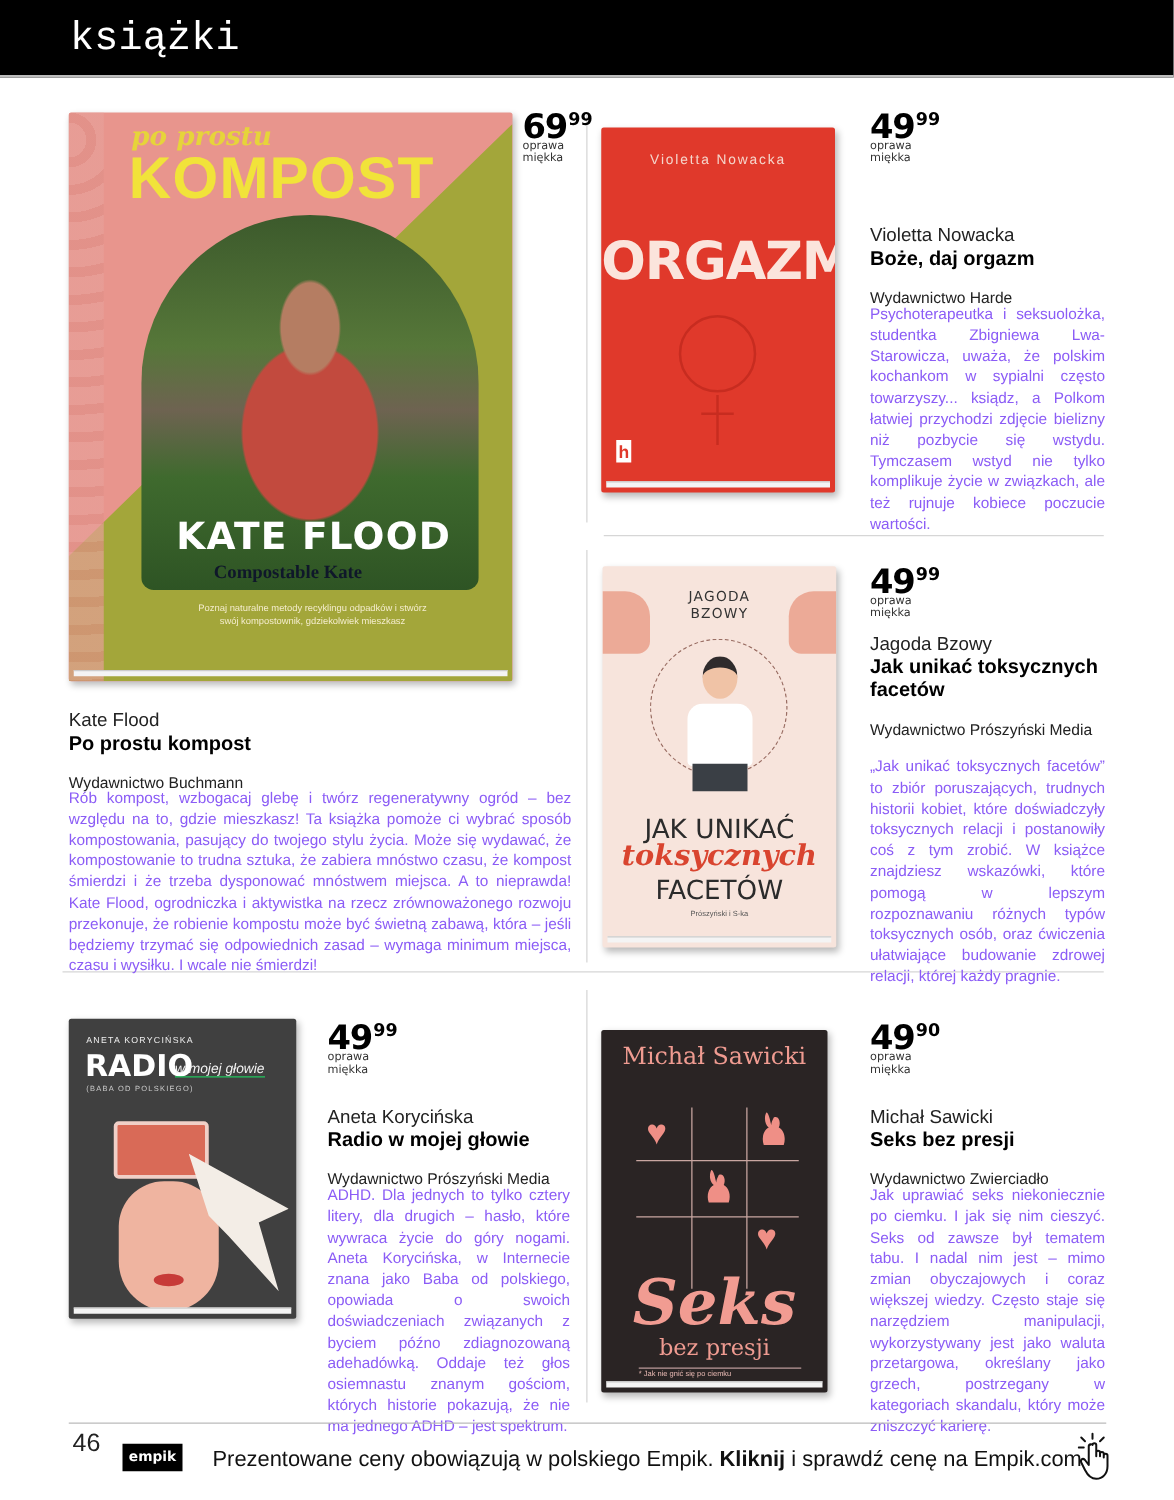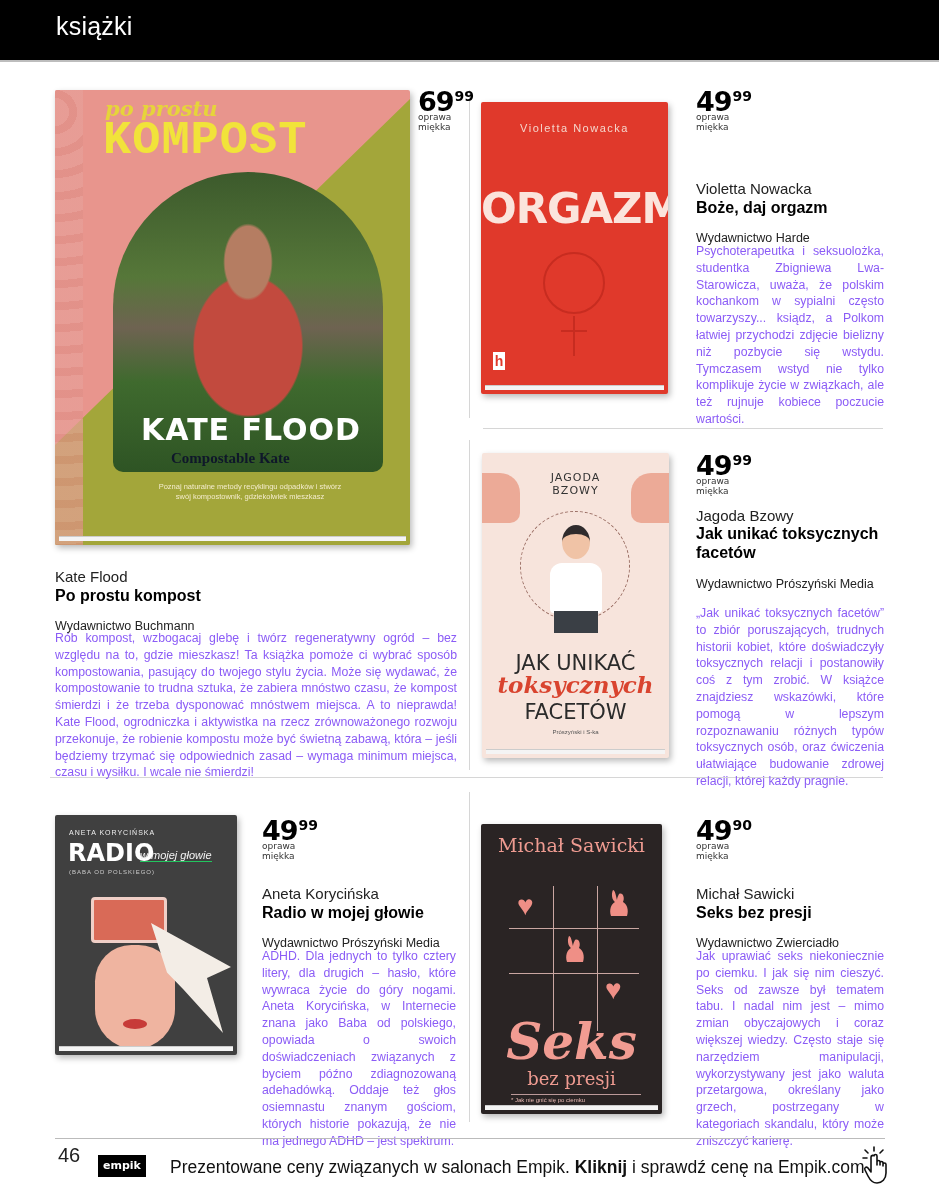--- a/index.html
+++ b/index.html
@@ -1,20 +1,20 @@
 <!DOCTYPE html>
 <html><head>
 <meta charset="utf-8">
 <style>
   * { box-sizing: border-box; margin: 0; padding: 0; }
   html, body { width: 939px; height: 1200px; background: #ffffff; overflow: hidden; }
   body { font-family: "Liberation Sans", "DejaVu Sans", sans-serif; color: #1a1a1a; position: relative; }
 
   .header-bar { position: absolute; left: 0; top: 0; width: 939px; height: 62px; background: #000; border-bottom: 2px solid #bdbdbd; }
-  .header-title { position: absolute; left: 56px; top: 12px; color: #fff; font-size: 25px; font-family: Liberation Sans, sans-serif; letter-spacing: 0.2px; }
+  .header-title { position: absolute; left: 56px; top: 12px; color: #fff; font-size: 32px; font-family: Liberation Mono, monospace; letter-spacing: 0.2px; }
 
   
   .vline { position: absolute; width: 1px; background: #d6d6d6; }
   .hline { position: absolute; height: 1px; background: #d6d6d6; }
 
   
   .price { position: absolute; font-family: "DejaVu Sans", sans-serif; font-weight: bold; color: #000; line-height: 1; }
   .price .int { font-size: 27px; letter-spacing: -1px; }
   .price .frac { font-size: 14px; vertical-align: top; position: relative; top: 1px; margin-left: 1px; }
   .binding { position: absolute; font-size: 9px; line-height: 10px; color: #333; font-family: "DejaVu Sans", sans-serif; }
@@ -30,21 +30,21 @@
 
   
   .c-kompost { left: 55px; top: 90px; width: 355px; height: 455px; background: #e8958d; }
   .c-kompost .olive { position: absolute; inset: 0; background: #a3a63a; clip-path: polygon(100% 0, 100% 100%, 0 100%, 0 78%, 100% 2%); }
   .c-kompost .wave { position: absolute; left: 0; top: 0; width: 28px; height: 100%; background: repeating-radial-gradient(circle at 0 22px, #e7a099 0 14px, #e09088 14px 22px); opacity: 0.7; }
   .c-kompost .photo { position: absolute; left: 58px; top: 82px; width: 270px; height: 300px; border-radius: 135px 135px 10px 10px;
      background: radial-gradient(ellipse at 50% 30%, #b57d62 0 12%, transparent 13%),
                  radial-gradient(ellipse at 50% 58%, #c24a3e 0 28%, transparent 29%),
                  linear-gradient(180deg, #3c5a2c 0%, #567739 35%, #6e6351 52%, #3f6a2e 70%, #2e5424 100%); }
   .c-kompost .t1 { position: absolute; left: 50px; top: 6px; font-family: "DejaVu Serif", serif; font-style: italic; font-weight: bold; color: #e6d43a; font-size: 21px; }
-  .c-kompost .t2 { position: absolute; left: 48px; top: 24px; font-family: Liberation Mono, monospace; font-weight: bold; color: #f1e33a; font-size: 47px; letter-spacing: 1px; }
+  .c-kompost .t2 { position: absolute; left: 48px; top: 24px; font-family: Liberation Sans, sans-serif; font-weight: bold; color: #f1e33a; font-size: 47px; letter-spacing: 1px; }
   .c-kompost .t3 { position: absolute; left: 86px; top: 322px; font-family: "DejaVu Sans", sans-serif; font-weight: bold; color: #fff; font-size: 30px; letter-spacing: 1px; }
   .c-kompost .t4 { position: absolute; left: 116px; top: 360px; font-family: Liberation Serif, serif; font-weight: bold; color: #0f172a; font-size: 15px; }
   .c-kompost .t5 { position: absolute; left: 100px; top: 392px; width: 190px; text-align: center; font-size: 7.5px; line-height: 10px; color: #f4eccc; }
 
   
   .c-orgazm { left: 481px; top: 102px; width: 187px; height: 292px; background: #e0392b; }
   .c-orgazm .a { position: absolute; left: 0; width: 100%; top: 20px; text-align: center; color: #f5d6cc; font-size: 11px; letter-spacing: 1.5px; }
   .c-orgazm .b { position: absolute; left: 0; width: 100%; top: 58px; text-align: center; color: #fbe4dc; font-size: 22px; letter-spacing: 8px; font-family: "DejaVu Sans", sans-serif; }
   .c-orgazm .c { position: absolute; left: 0; width: 100%; top: 82px; text-align: center; color: #fbe4dc; font-size: 42px; font-family: "DejaVu Sans", sans-serif; font-weight: 700; letter-spacing: -1px; }
   .c-orgazm .venus { position: absolute; left: 62px; top: 150px; width: 62px; height: 62px; border: 2px solid #c72c20; border-radius: 50%; }
@@ -242,20 +242,20 @@
 </div>
 <div class="author" style="left:696px; top:885px;">Michał Sawicki</div>
 <div class="title" style="left:696px; top:903px;">Seks bez presji</div>
 <div class="publisher" style="left:696px; top:924px;">Wydawnictwo Zwierciadło</div>
 <div class="desc" style="left:696px; top:948px; width:188px; text-align:justify;">Jak uprawiać seks niekoniecznie po ciemku. I jak się nim cieszyć. Seks od zawsze był tematem tabu. I nadal nim jest – mimo zmian obyczajowych i coraz większej wiedzy. Często staje się narzędziem manipulacji, wykorzystywany jest jako waluta przetargowa, określany jako grzech, postrzegany w kategoriach skandalu, który może zniszczyć karierę.</div>
 
 <div class="footer-line"></div>
 <div class="page-num">46</div>
 <div class="empik-logo">empik</div>
 <div class="footer-text">
-  <span>Prezentowane ceny związanych w salonach Empik. </span><b>Kliknij</b><span> i sprawdź cenę na Empik.com</span>
+  <span>Prezentowane ceny obowiązują w polskiego Empik. </span><b>Kliknij</b><span> i sprawdź cenę na Empik.com</span>
 </div>
 <div class="hand-icon">
   <svg width="38" height="40" viewBox="0 0 38 40" fill="none" stroke="#111" stroke-width="1.6" stroke-linecap="round" stroke-linejoin="round">
     <path d="M12 6 L12 2 M6 8 L3 5 M18 8 L21 5 M5 13 L1 13"></path>
     <path d="M12 11 C12 9 15 9 15 11 L15 20 L15 17 C15 15 18 15 18 17 L18 20 L18 18 C18 16 21 16 21 18 L21 21 L21 19.5 C21 17.5 24 17.5 24 19.5 L24 28 C24 34 20 38 15 38 C11 38 8 35 6 31 L3 25 C2 23 4 21 6 23 L9 27 L9 12 C9 10 12 10 12 11 Z"></path>
   </svg>
 </div>
 
 </body></html>

